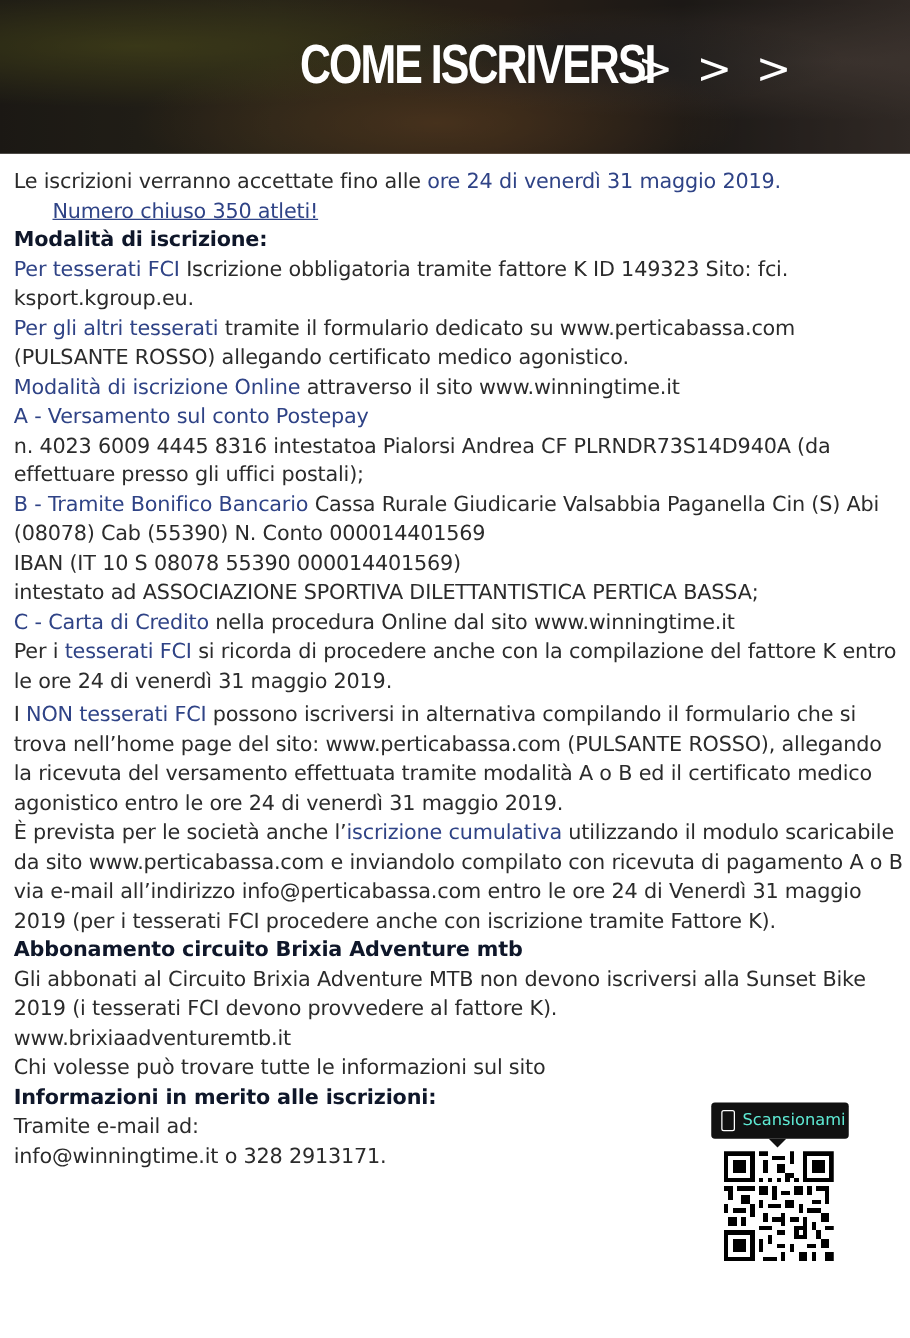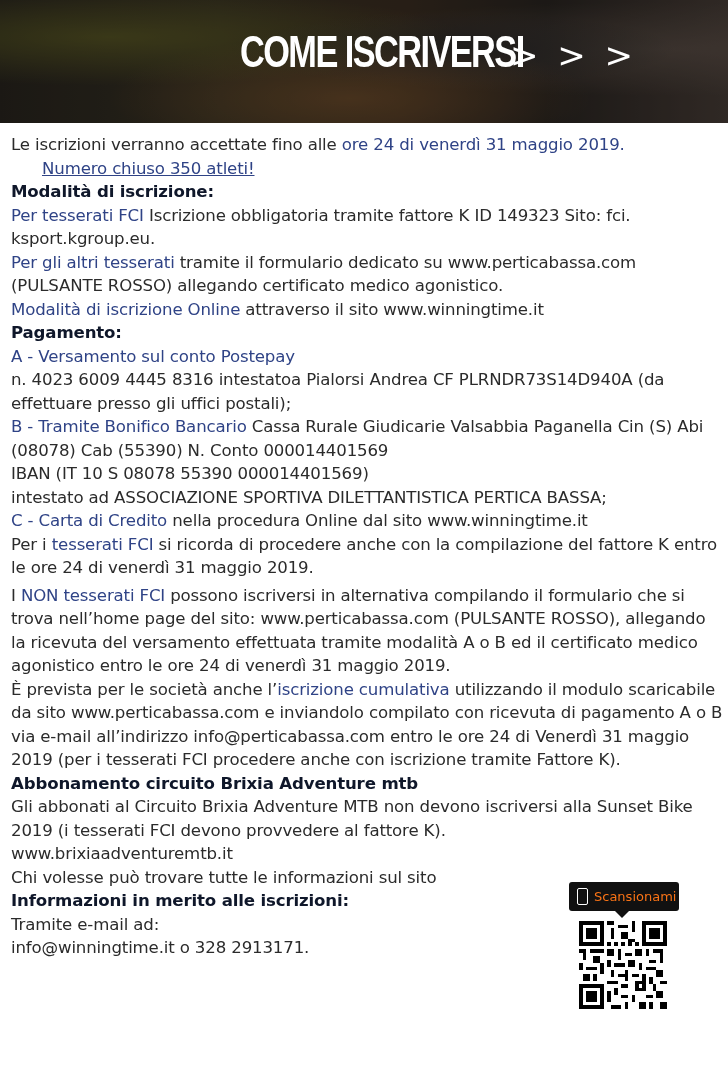--- a/index.html
+++ b/index.html
@@ -31,21 +31,21 @@
     }
     .content p { margin: 0; }
     .hl { color: #2f4386; }
     .u { text-decoration: underline; margin-left: 31px; }
     .h { color: #0f172a; font-weight: bold; }
     .gap { margin-top: 4px !important; }
     .qr {
       position: absolute; left: 569px; top: 882px; width: 110px;
     }
     .qr .tag {
-      background: #111; color: #f97316; border-radius: 3px; height: 29px;
+      background: #111; color: #5eead4; border-radius: 3px; height: 29px;
       display: flex; align-items: center; font-size: 13px; font-family: "DejaVu Sans", sans-serif;
       padding-left: 8px; position: relative;
     }
     .qr .tag .phone {
       width: 9px; height: 15px; border: 1.5px solid #fff; border-radius: 2px; margin-right: 6px;
     }
     .qr .tag::after {
       content: ""; position: absolute; left: 46px; bottom: -7px;
       border-left: 7px solid transparent; border-right: 7px solid transparent; border-top: 7px solid #111;
     }
@@ -64,21 +64,20 @@
   <p>
     <span>Le iscrizioni verranno accettate fino alle </span><span class="hl">ore 24 di venerdì 31 maggio 2019.</span><br>
     <a class="hl u">Numero chiuso 350 atleti!</a>
   </p>
 
   <p class="h">Modalità di iscrizione:</p>
   <p><span class="hl">Per tesserati FCI</span><span> Iscrizione obbligatoria tramite fattore K ID 149323 Sito: fci. ksport.kgroup.eu.</span></p>
   <p><span class="hl">Per gli altri tesserati</span><span> tramite il formulario dedicato su www.perticabassa.com (PULSANTE ROSSO) allegando certificato medico agonistico.</span></p>
   <p><span class="hl">Modalità di iscrizione Online</span><span> attraverso il sito www.winningtime.it</span></p>
 
-  <p class="h">Pagamento:</p>
   <p class="hl">A - Versamento sul conto Postepay</p>
   <p>n. 4023 6009 4445 8316 intestatoa Pialorsi Andrea CF PLRNDR73S14D940A (da effettuare presso gli uffici postali);</p>
   <p><span class="hl">B - Tramite Bonifico Bancario</span><span> Cassa Rurale Giudicarie Valsabbia Paganella Cin (S) Abi (08078) Cab (55390) N. Conto 000014401569</span></p>
   <p>IBAN (IT 10 S 08078 55390 000014401569)</p>
   <p>intestato ad ASSOCIAZIONE SPORTIVA DILETTANTISTICA PERTICA BASSA;</p>
   <p><span class="hl">C - Carta di Credito</span><span> nella procedura Online dal sito www.winningtime.it</span></p>
   <p><span>Per i </span><span class="hl">tesserati FCI</span><span> si ricorda di procedere anche con la compilazione del fattore K entro le ore 24 di venerdì  31 maggio 2019.</span></p>
 
   <p class="gap"><span>I </span><span class="hl">NON tesserati FCI</span><span> possono iscriversi in alternativa compilando il formulario che si trova nell’home page del sito: www.perticabassa.com (PULSANTE ROSSO), allegando la ricevuta del versamento effettuata tramite modalità A o B ed il certificato medico agonistico entro le ore 24 di venerdì 31 maggio 2019.</span></p>
 

